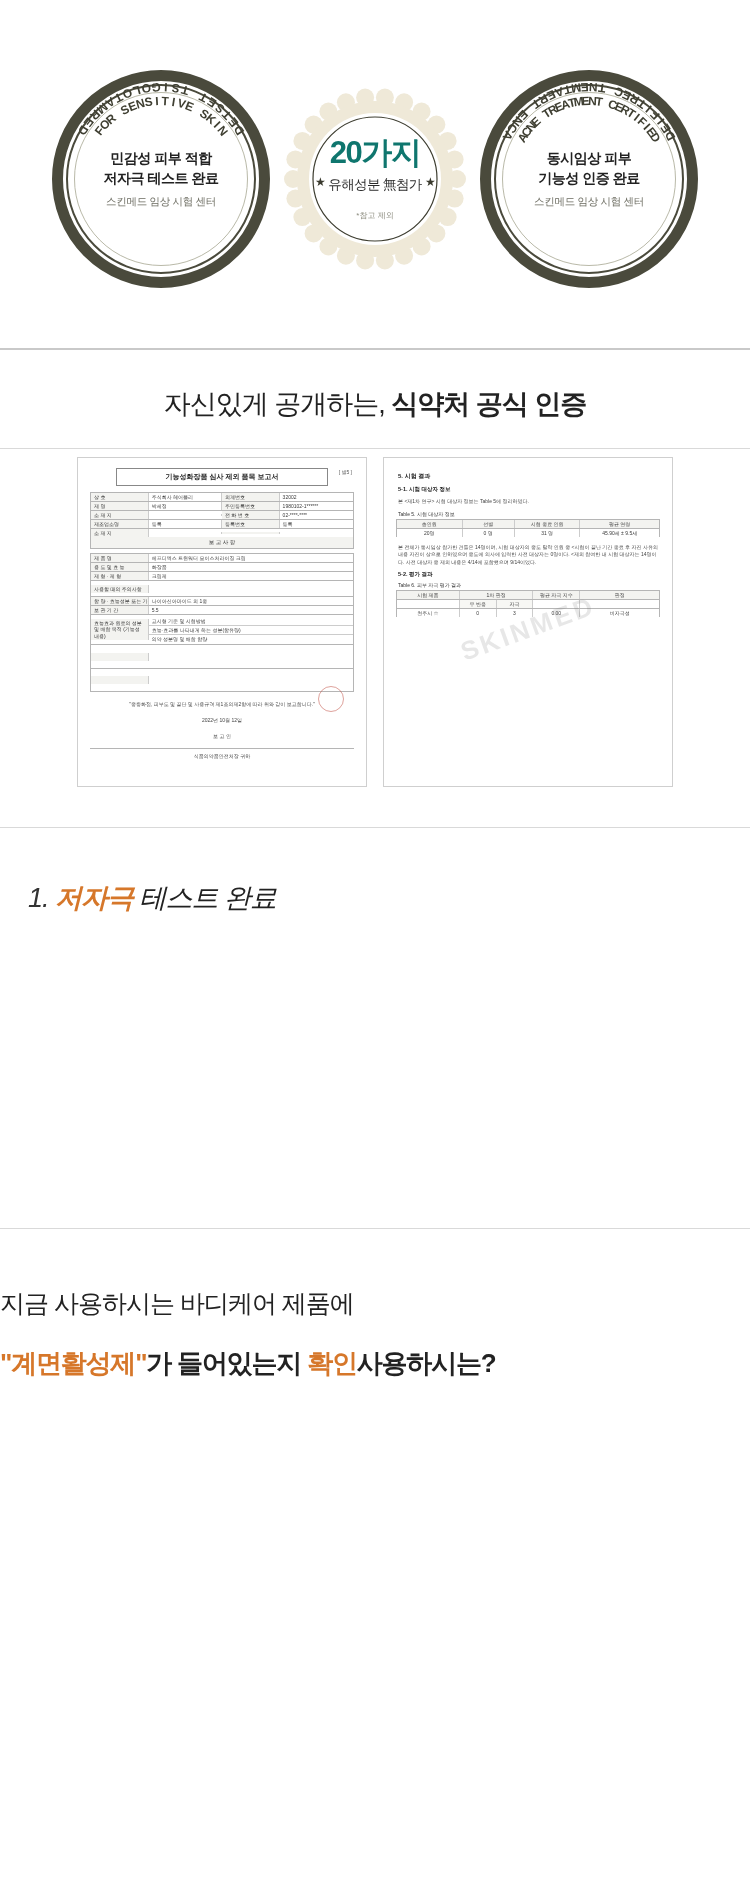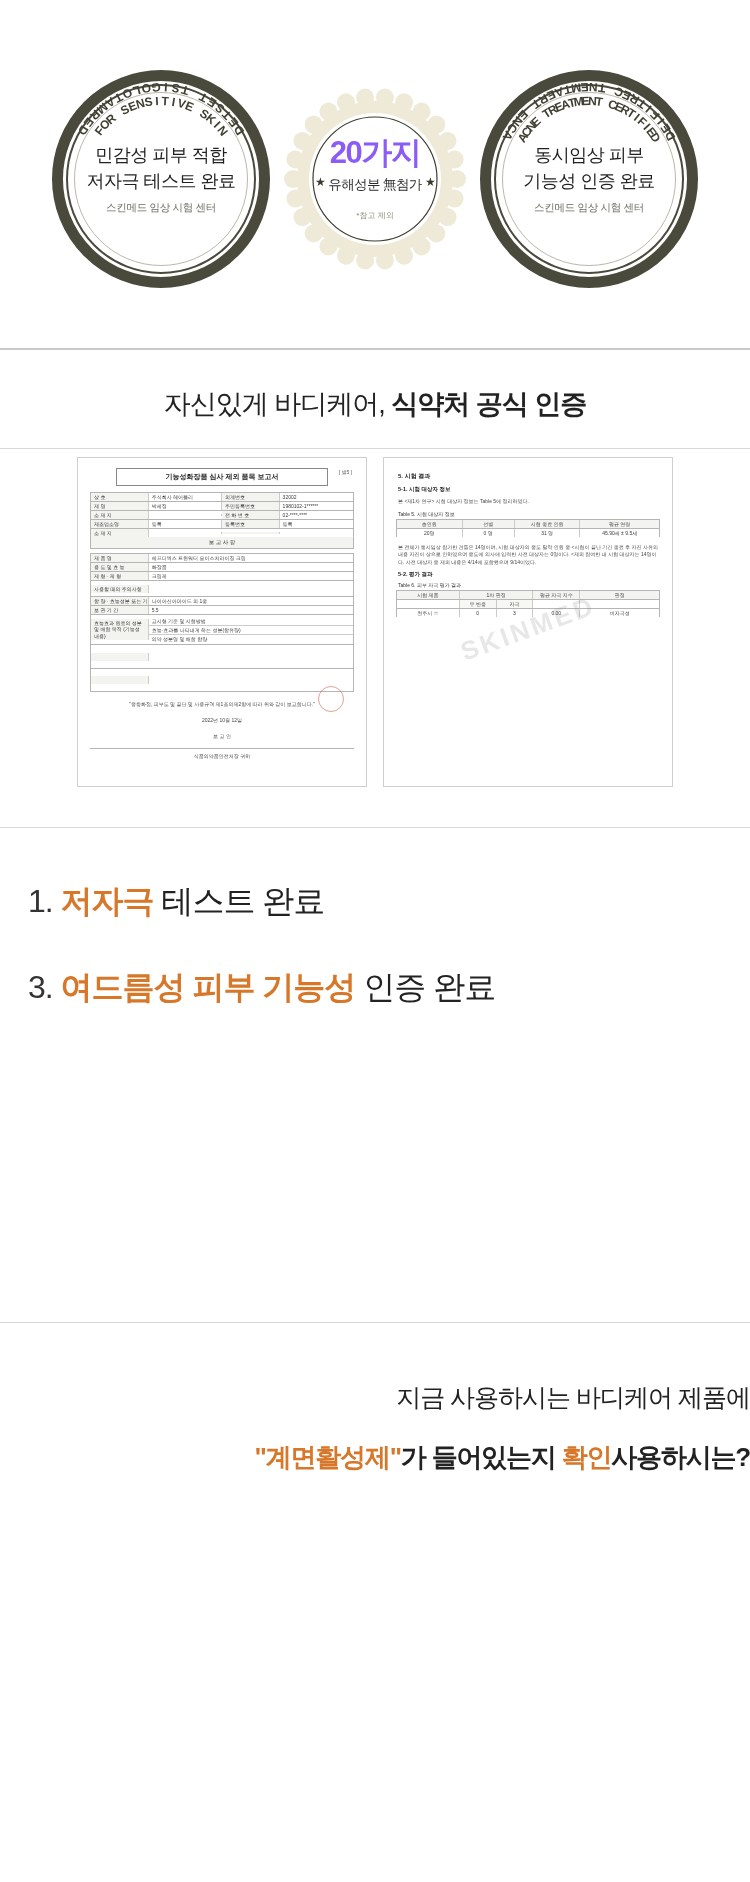--- a/index.html
+++ b/index.html
@@ -58,22 +58,22 @@
     border-radius: 50%;
     border: 1px solid #b9b9a8;
   }
   .badge-core {
     position: relative;
     width: 150px;
     text-align: center;
     z-index: 3;
   }
   .badge-core .line {
-    font-size: 18px;
-    font-weight: normal;
+    font-size: 14px;
+    font-weight: bold;
     color: #222222;
     letter-spacing: -0.5px;
     line-height: 1.42;
   }
   .badge-core .sub {
     margin-top: 7px;
     font-size: 10.5px;
     color: #6d6d62;
     letter-spacing: -0.3px;
   }
@@ -113,21 +113,21 @@
   }
   .mid-core {
     position: relative;
     z-index: 3;
     text-align: center;
     width: 150px;
   }
   .mid-core .big {
     font-size: 31px;
     font-weight: bold;
-    color: #8b5cf6;
+    color: #0f766e;
     letter-spacing: -1.5px;
     line-height: 1;
   }
   .mid-core .mid-sub {
     font-size: 13.5px;
     color: #2b2b2b;
     margin-top: 7px;
     letter-spacing: -0.6px;
   }
   .mid-core .mid-note {
@@ -270,33 +270,34 @@
     color: rgba(120,120,120,0.18);
     white-space: nowrap;
     pointer-events: none;
   }
 
   
   .list {
     padding: 52px 0 60px 28px;
   }
   .list-item {
-    font-size: 32px;
+    font-size: 27px;
     color: #222222;
     letter-spacing: -1px;
     margin-bottom: 42px;
     white-space: nowrap;
+    font-style: italic;
   }
   .list-item .num { color: #333; }
   .accent { color: #d6772a; font-weight: bold; }
 
   
   .question {
     padding: 58px 0 0 0;
-    text-align: right;
+    text-align: left;
   }
   .q1 {
     font-size: 25px;
     color: #222222;
     letter-spacing: -1px;
     margin-bottom: 26px;
   }
   .q2 {
     font-size: 26px;
     color: #222222;
@@ -469,21 +470,21 @@
         <div class="line">동시임상 피부</div>
         <div class="line">기능성 인증 완료</div>
         <div class="sub">스킨메드 임상 시험 센터</div>
       </div>
     </div>
   </div>
 
   <div class="hr-thick"></div>
 
   <div class="cert-head">
-    <span>자신있게 바디케어, </span><span class="bold">식약처 공식 인증</span>
+    <span>자신있게 공개하는, </span><span class="bold">식약처 공식 인증</span>
   </div>
 
   <div class="hr"></div>
 
   <div class="docs">
 
     <div class="doc">
       <div style="position:absolute;right:14px;top:11px;font-size:5px;color:#555;">[ 별5 ]</div>
       <div class="doc-title">기능성화장품 심사 제외 품목 보고서</div>
 
@@ -623,24 +624,20 @@
     </div>
   </div>
 
   <div class="hr"></div>
 
   <div class="list">
     <div class="list-item">
       <span class="num">1.</span>
       <span></span><span class="accent">저자극</span><span> 테스트 완료</span>
     </div>
-    <div class="list-item">
-      <span class="num">3.</span>
-      <span></span><span class="accent">여드름성 피부 기능성</span><span> 인증 완료</span>
-    </div>
   </div>
 
   <div class="spacer-lg"></div>
   <div class="hr"></div>
 
   <div class="question">
     <div class="q1">지금 사용하시는 바디케어 제품에</div>
     <div class="q2">
       <span class="quote">"계면활성제"</span><span>가 들어있는지 </span><span class="accent">확인</span><span>사용하시는?</span>
     </div>

